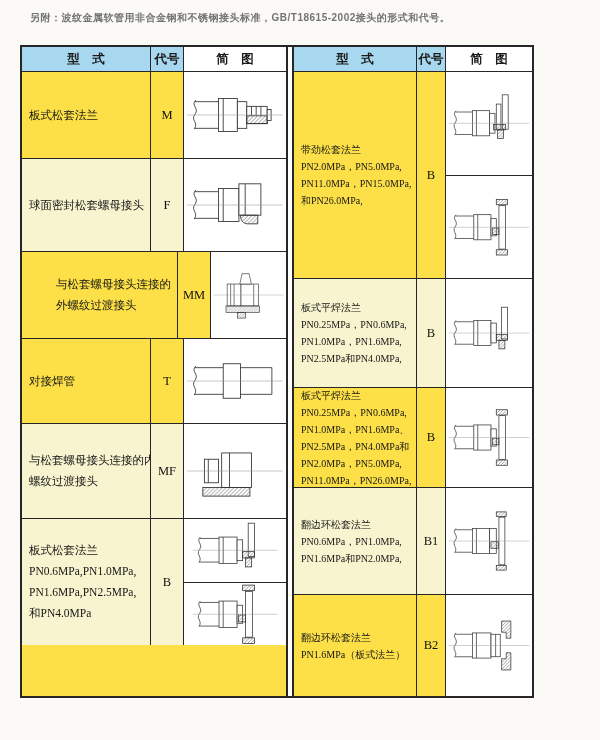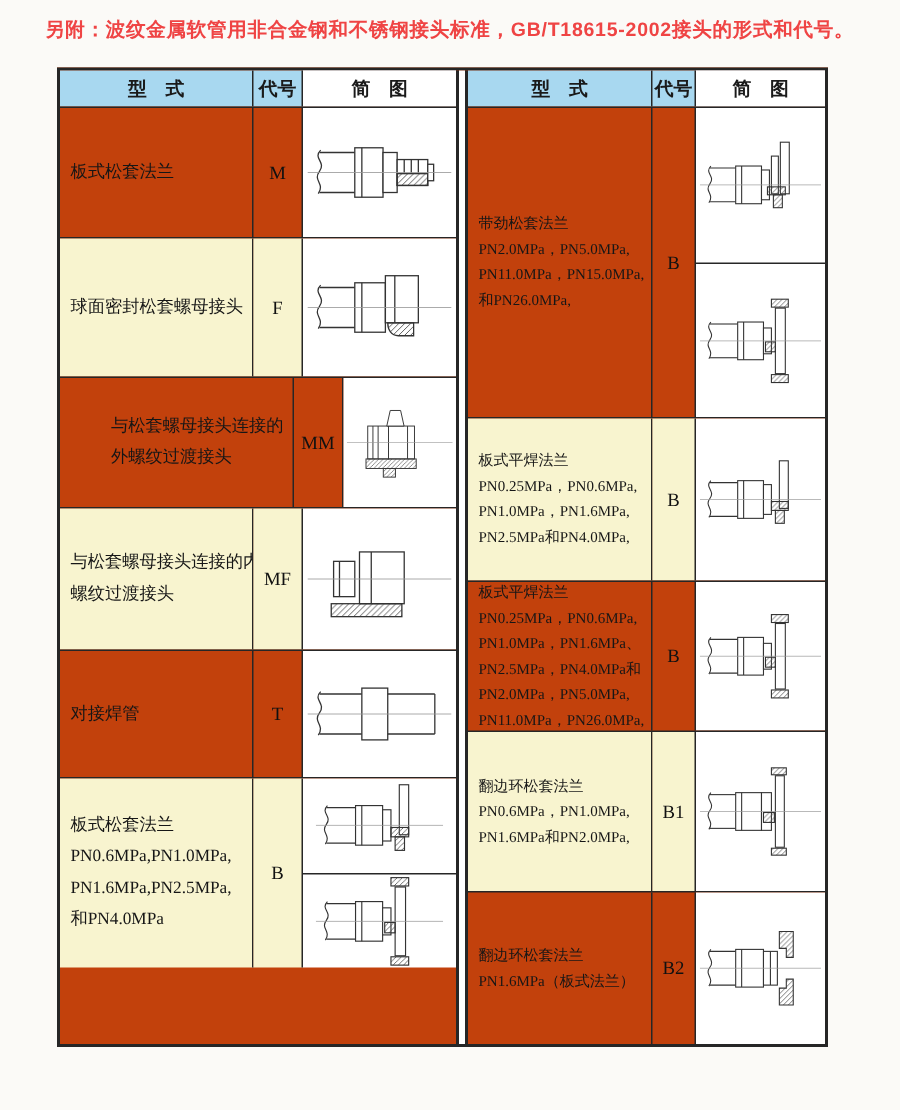--- a/index.html
+++ b/index.html
@@ -3,26 +3,26 @@
 <meta charset="utf-8">
 <style>
   html,body{margin:0;padding:0}
   body{
     width:600px;height:740px;position:relative;overflow:hidden;
     background:#fbfaf7;
     font-family:"Liberation Sans","DejaVu Sans",sans-serif;
   }
   .title{
     position:absolute;left:30px;top:11px;
-    font-size:13px;font-weight:700;color:#ef4444;letter-spacing:.5px;
+    font-size:10px;font-weight:700;color:#737373;letter-spacing:.5px;
     white-space:nowrap;
   }
   .tbl{
-    position:absolute;left:38px;top:45px;display:flex;
-    border:2px solid var(--bd);background:#c2410c;
+    position:absolute;left:20px;top:45px;display:flex;
+    border:2px solid var(--bd);background:#fde047;
   }
   .half{display:flex;flex-direction:column}
   .half.left{width:264px;border-right:2px solid var(--bd)}
   .half.right{width:238px;border-left:2px solid var(--bd)}
   .gap{width:4px;background:#fff}
   .row{display:flex;box-sizing:border-box;flex:0 0 auto}
   .row + .row{border-top:1.6px solid var(--bd)}
   .row.header{height:24px;background:var(--hdr)}
   .c{box-sizing:border-box}
   .c-type{
@@ -153,46 +153,20 @@
                   <line x1="74" y1="26" x2="74" y2="64"></line>
                   <path d="M50 26 L54 8 L66 8 L70 26 z" fill="#fff"></path>
                   <rect x="26" y="64" width="58" height="11" fill="url(#h3)"></rect>
                   <rect x="46" y="75" width="14" height="10" fill="url(#h3)"></rect>
                 </g>
                 <line x1="4" y1="45" x2="126" y2="45" stroke="#999" stroke-width="0.7"></line>
               </svg>
             </div>
           </div>
         </div>
-        <div class="row" style="height: 95px;">
-          <div class="c c-type cell-hl">
-            <div class="tline">与松套螺母接头连接的内</div>
-            <div class="tline">螺纹过渡接头</div>
-          </div>
-          <div class="c c-code cell-hl">MF</div>
-          <div class="c c-diag">
-            <div class="dia">
-              <svg viewBox="0 0 130 90" preserveAspectRatio="xMidYMid meet">
-                <defs>
-                  <pattern id="h4" width="5" height="5" patternUnits="userSpaceOnUse">
-                    <path d="M0 5 L5 0" stroke="#555" stroke-width="0.8"></path>
-                  </pattern>
-                </defs>
-                <g stroke="#333333" stroke-width="1.1">
-                  <rect x="26" y="30" width="18" height="30" fill="#fff"></rect>
-                  <line x1="31" y1="30" x2="31" y2="60"></line>
-                  <rect x="48" y="22" width="38" height="44" fill="#fff"></rect>
-                  <line x1="58" y1="22" x2="58" y2="66"></line>
-                  <rect x="24" y="66" width="60" height="11" fill="url(#h4)"></rect>
-                </g>
-                <line x1="4" y1="45" x2="126" y2="45" stroke="#999" stroke-width="0.7"></line>
-              </svg>
-            </div>
-          </div>
-        </div>
         <div class="row" style="height: 85px;">
           <div class="c c-type">
             <div class="tline">对接焊管</div>
           </div>
           <div class="c c-code">T</div>
           <div class="c c-diag">
             <div class="dia">
               <svg viewBox="0 0 130 90" preserveAspectRatio="xMidYMid meet">
                 <defs>
                   <pattern id="h5" width="5" height="5" patternUnits="userSpaceOnUse">
@@ -200,20 +174,46 @@
                   </pattern>
                 </defs>
                 <g stroke="#333333" stroke-width="1.1">
                   <path d="M15 26 c-7 7 5 10 -1 18 c-6 8 5 10 -1 19" fill="none"></path>
                   <line x1="14" y1="28" x2="50" y2="28"></line>
                   <line x1="14" y1="62" x2="50" y2="62"></line>
                   <rect x="50" y="23" width="22" height="44" fill="#fff"></rect>
                   <line x1="72" y1="28" x2="112" y2="28"></line>
                   <line x1="72" y1="62" x2="112" y2="62"></line>
                   <line x1="112" y1="28" x2="112" y2="62"></line>
+                </g>
+                <line x1="4" y1="45" x2="126" y2="45" stroke="#999" stroke-width="0.7"></line>
+              </svg>
+            </div>
+          </div>
+        </div>
+        <div class="row" style="height: 95px;">
+          <div class="c c-type cell-hl">
+            <div class="tline">与松套螺母接头连接的内</div>
+            <div class="tline">螺纹过渡接头</div>
+          </div>
+          <div class="c c-code cell-hl">MF</div>
+          <div class="c c-diag">
+            <div class="dia">
+              <svg viewBox="0 0 130 90" preserveAspectRatio="xMidYMid meet">
+                <defs>
+                  <pattern id="h4" width="5" height="5" patternUnits="userSpaceOnUse">
+                    <path d="M0 5 L5 0" stroke="#555" stroke-width="0.8"></path>
+                  </pattern>
+                </defs>
+                <g stroke="#333333" stroke-width="1.1">
+                  <rect x="26" y="30" width="18" height="30" fill="#fff"></rect>
+                  <line x1="31" y1="30" x2="31" y2="60"></line>
+                  <rect x="48" y="22" width="38" height="44" fill="#fff"></rect>
+                  <line x1="58" y1="22" x2="58" y2="66"></line>
+                  <rect x="24" y="66" width="60" height="11" fill="url(#h4)"></rect>
                 </g>
                 <line x1="4" y1="45" x2="126" y2="45" stroke="#999" stroke-width="0.7"></line>
               </svg>
             </div>
           </div>
         </div>
         <div class="row" style="height: 127px;">
           <div class="c c-type cell-hl">
             <div class="tline">板式松套法兰</div>
             <div class="tline">PN0.6MPa,PN1.0MPa,</div>

